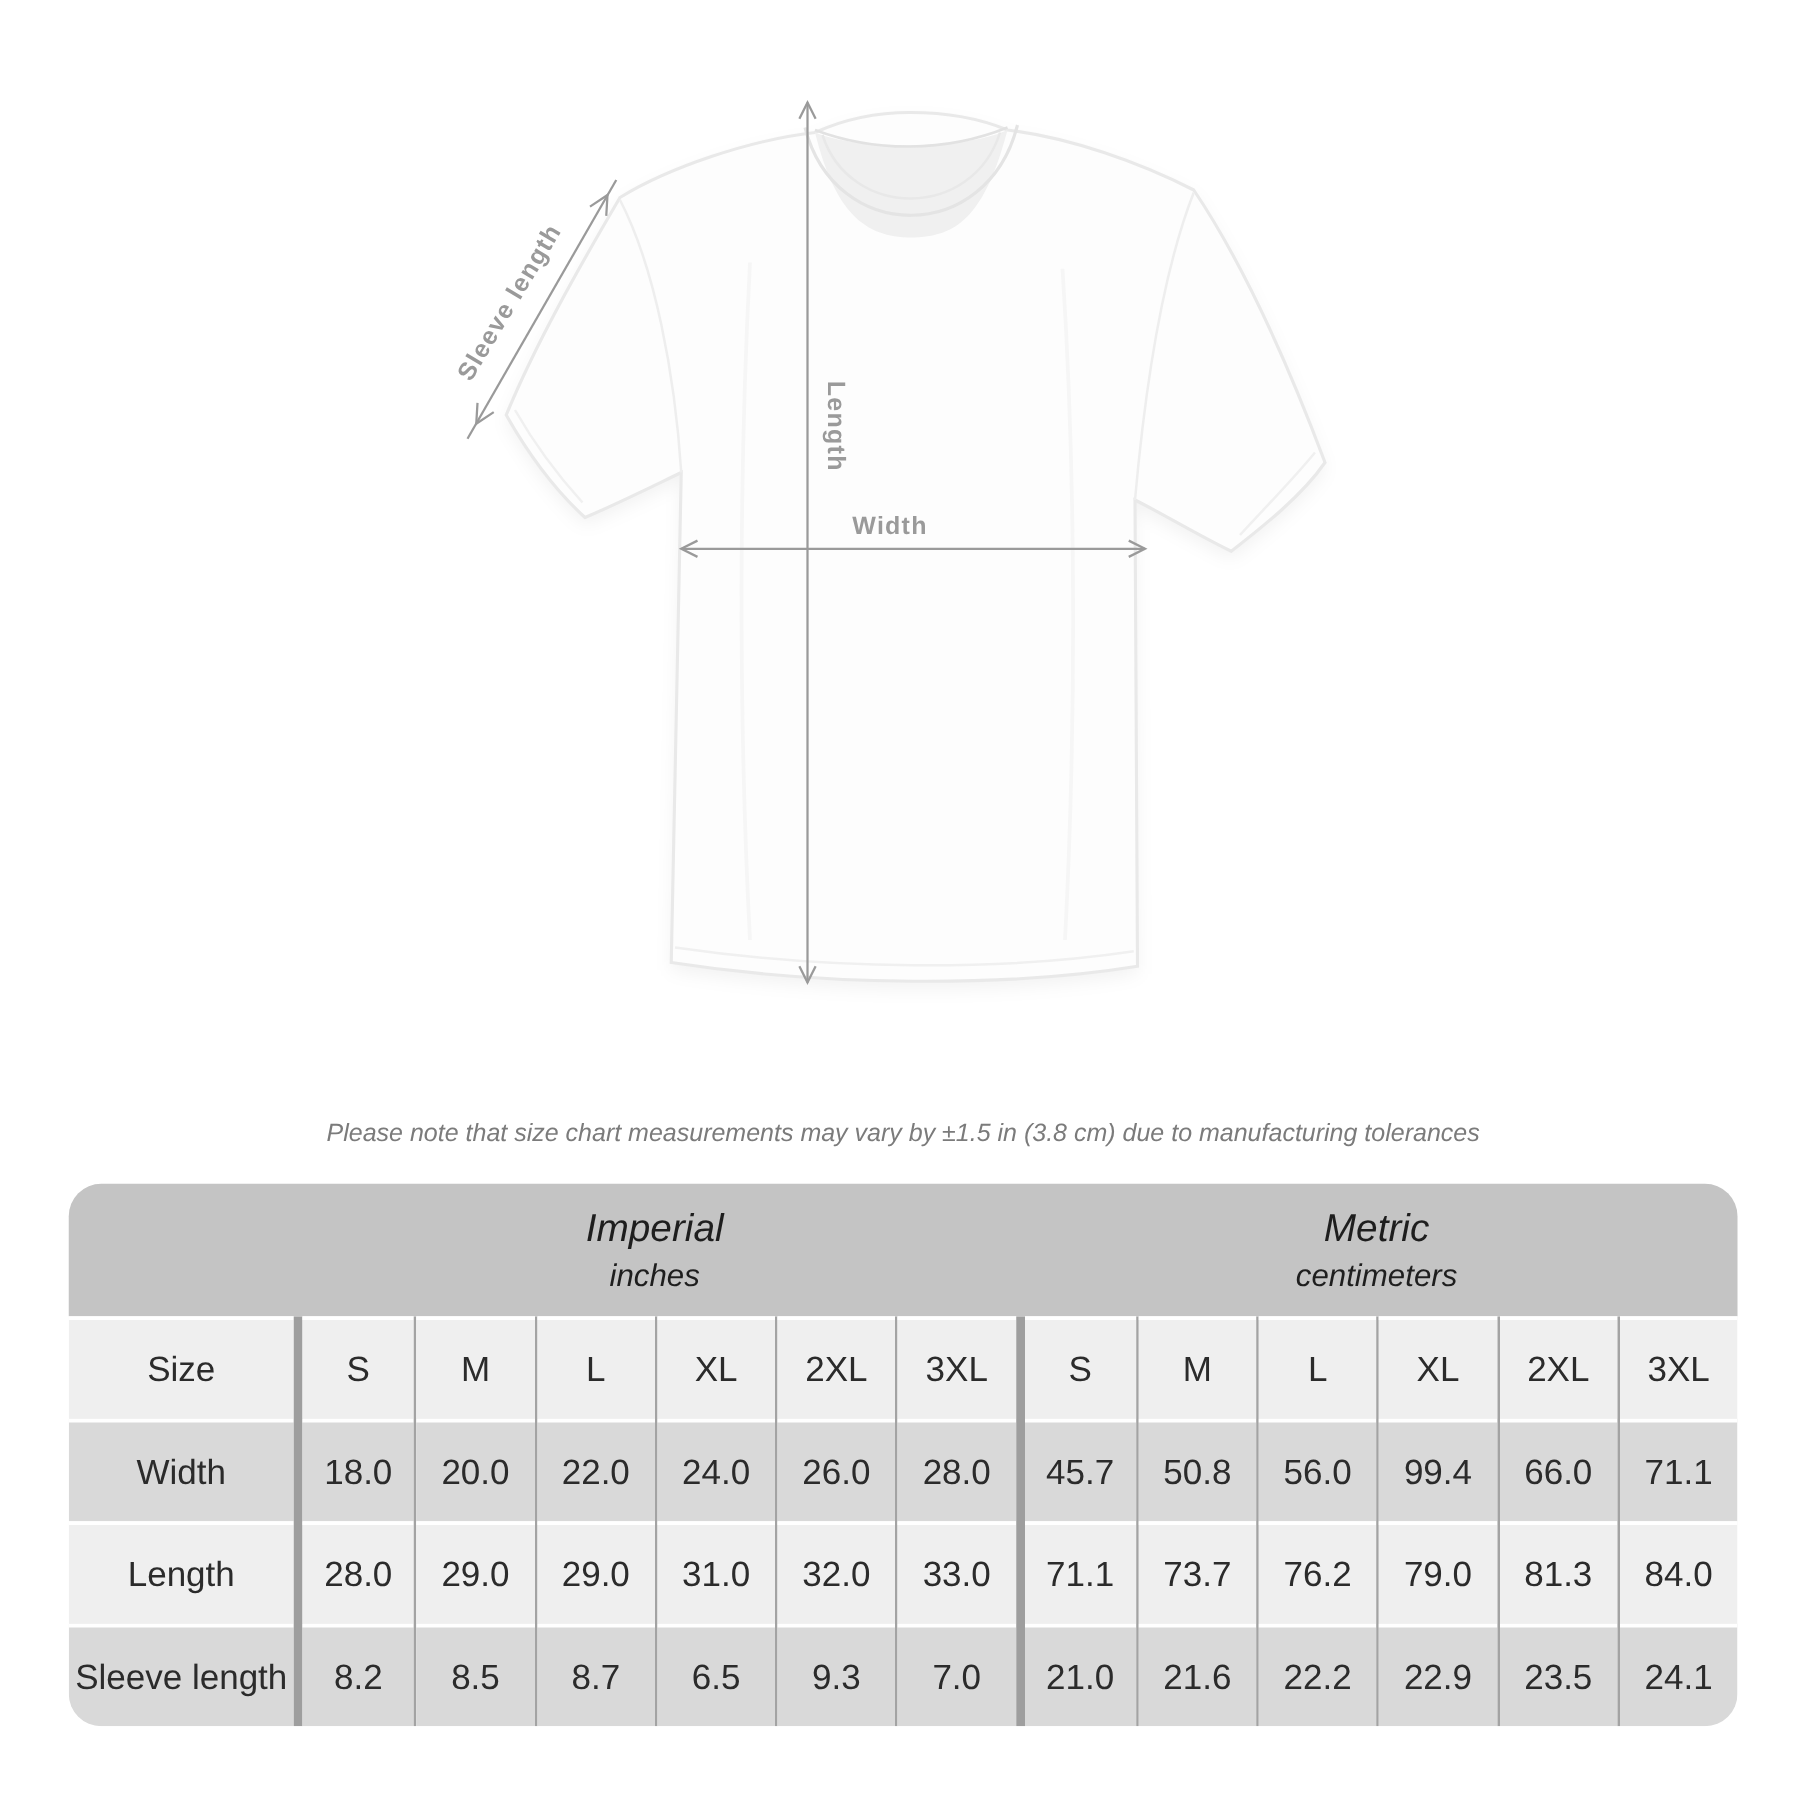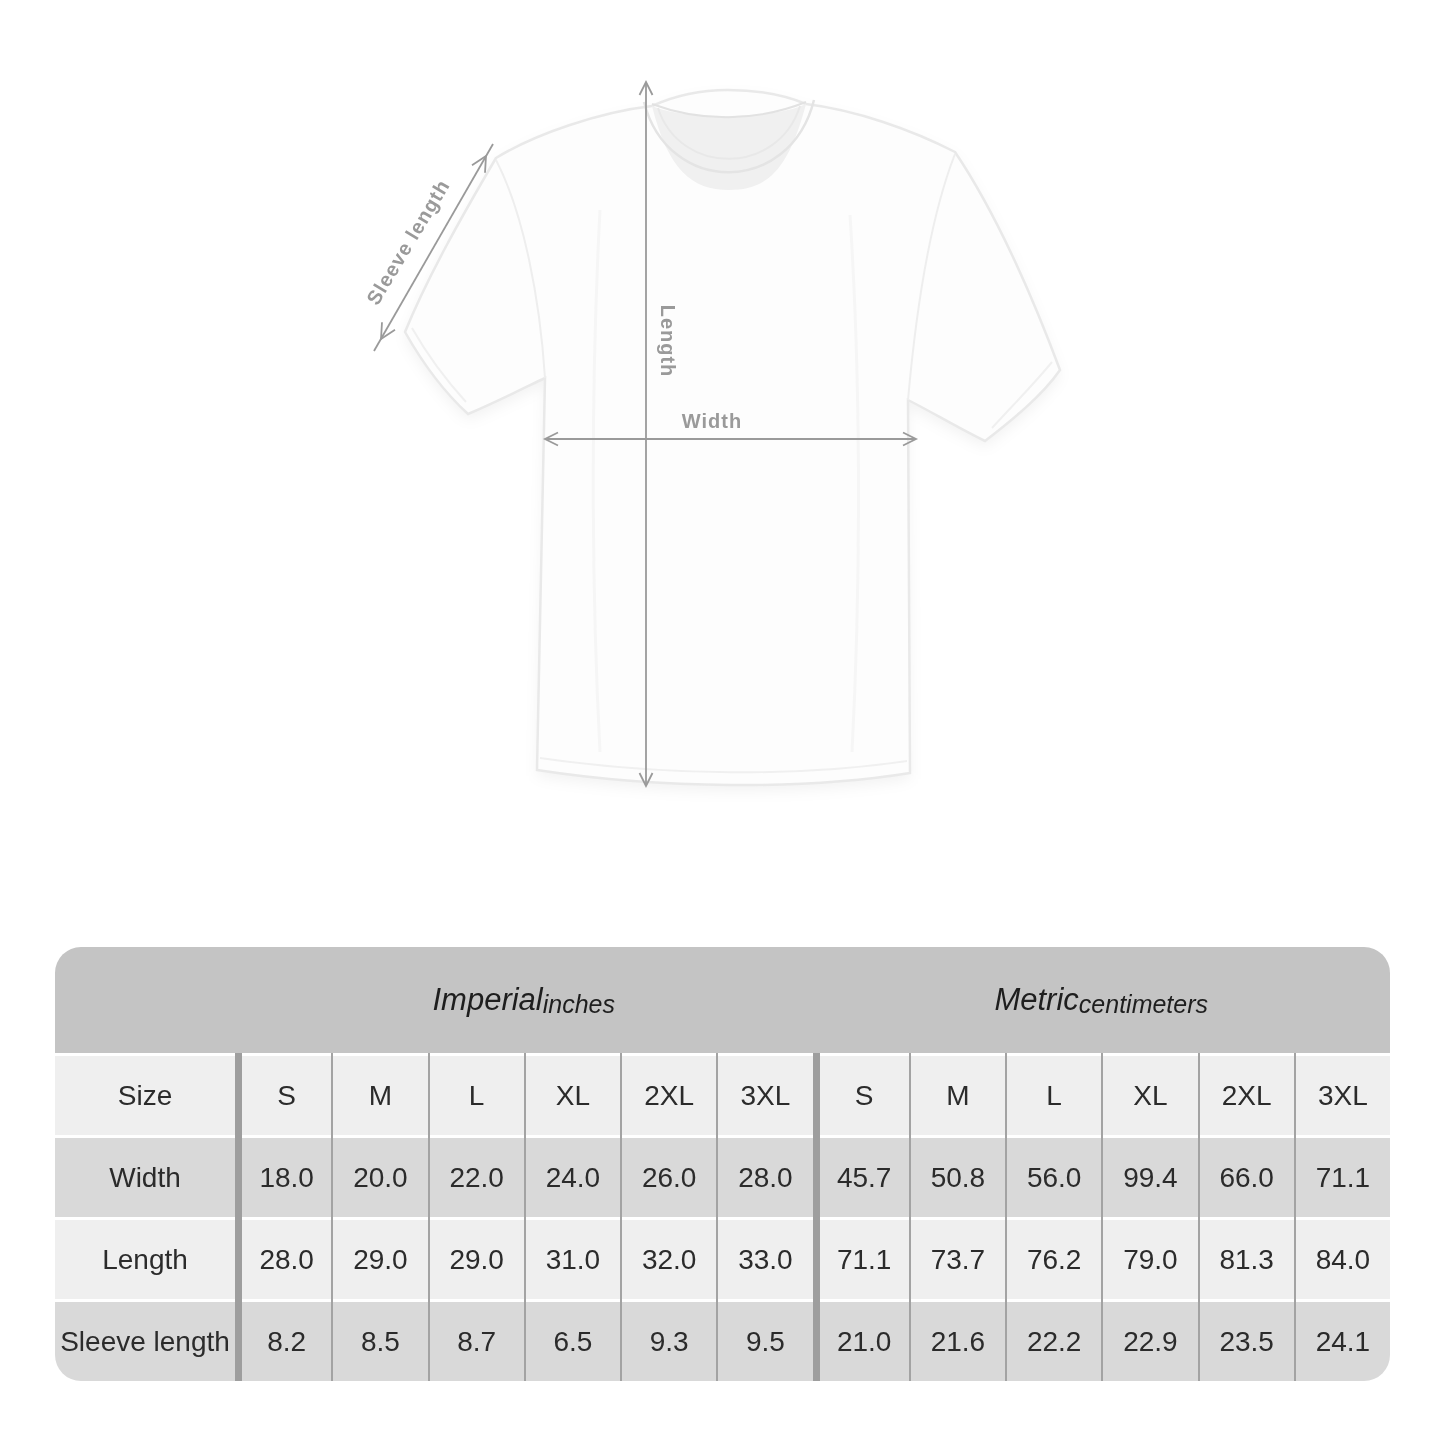--- a/index.html
+++ b/index.html
@@ -49,21 +49,21 @@
   }
   .table{position:absolute;left:55px;top:947px;width:1335px;}
   .band{
     height:106px;
     background:var(--band);
     border-radius:26px 26px 0 0;
     display:grid;
     grid-template-columns:180px 1fr 1fr;
     align-items:center;
   }
-  .band-group{display:flex;flex-direction:row;align-items:center;justify-content:center;}
+  .band-group{display:flex;flex-direction:column;align-items:center;justify-content:center;}
   .g-name{font-style:italic;font-size:31px;color:#1e1e1e;line-height:34px;}
   .g-unit{font-style:italic;font-size:25px;color:#1e1e1e;line-height:28px;margin-top:7px;}
   .tbody{
     display:grid;
     grid-template-columns:180px repeat(12,1fr);
     border-radius:0 0 26px 26px;
     overflow:hidden;
   }
   .tcol{display:flex;flex-direction:column;}
   .tcol.thin{border-left:2px solid var(--thin);}
@@ -125,20 +125,21 @@
         <polyline points="485,172.7 486,156 472,165.3"></polyline>
         <polyline points="395,329.7 381,339 382,322.3"></polyline>
       </g>
     </svg>
 
     <div class="mlabel sleeve">Sleeve length</div>
     <div class="mlabel length">Length</div>
     <div class="mlabel width">Width</div>
   </div>
 
+  <p class="subtitle">Please note that size chart measurements may vary by ±1.5 in (3.8 cm) due to manufacturing tolerances</p>
 
   <div class="table">
     <div class="band">
       <div class="band-spacer"></div>
       <div class="band-group">
         <div class="g-name">Imperial</div>
         <div class="g-unit">inches</div>
       </div>
       <div class="band-group">
         <div class="g-name">Metric</div>
@@ -179,21 +180,21 @@
         <div class="tcol thin">
           <div class="tcell head">2XL</div>
           <div class="tcell r0">26.0</div>
           <div class="tcell r1">32.0</div>
           <div class="tcell r2">9.3</div>
         </div>
         <div class="tcol thin">
           <div class="tcell head">3XL</div>
           <div class="tcell r0">28.0</div>
           <div class="tcell r1">33.0</div>
-          <div class="tcell r2">9.5</div>
+          <div class="tcell r2">7.0</div>
         </div>
         <div class="tcol thick">
           <div class="tcell head">S</div>
           <div class="tcell r0">45.7</div>
           <div class="tcell r1">71.1</div>
           <div class="tcell r2">21.0</div>
         </div>
         <div class="tcol thin">
           <div class="tcell head">M</div>
           <div class="tcell r0">50.8</div>

